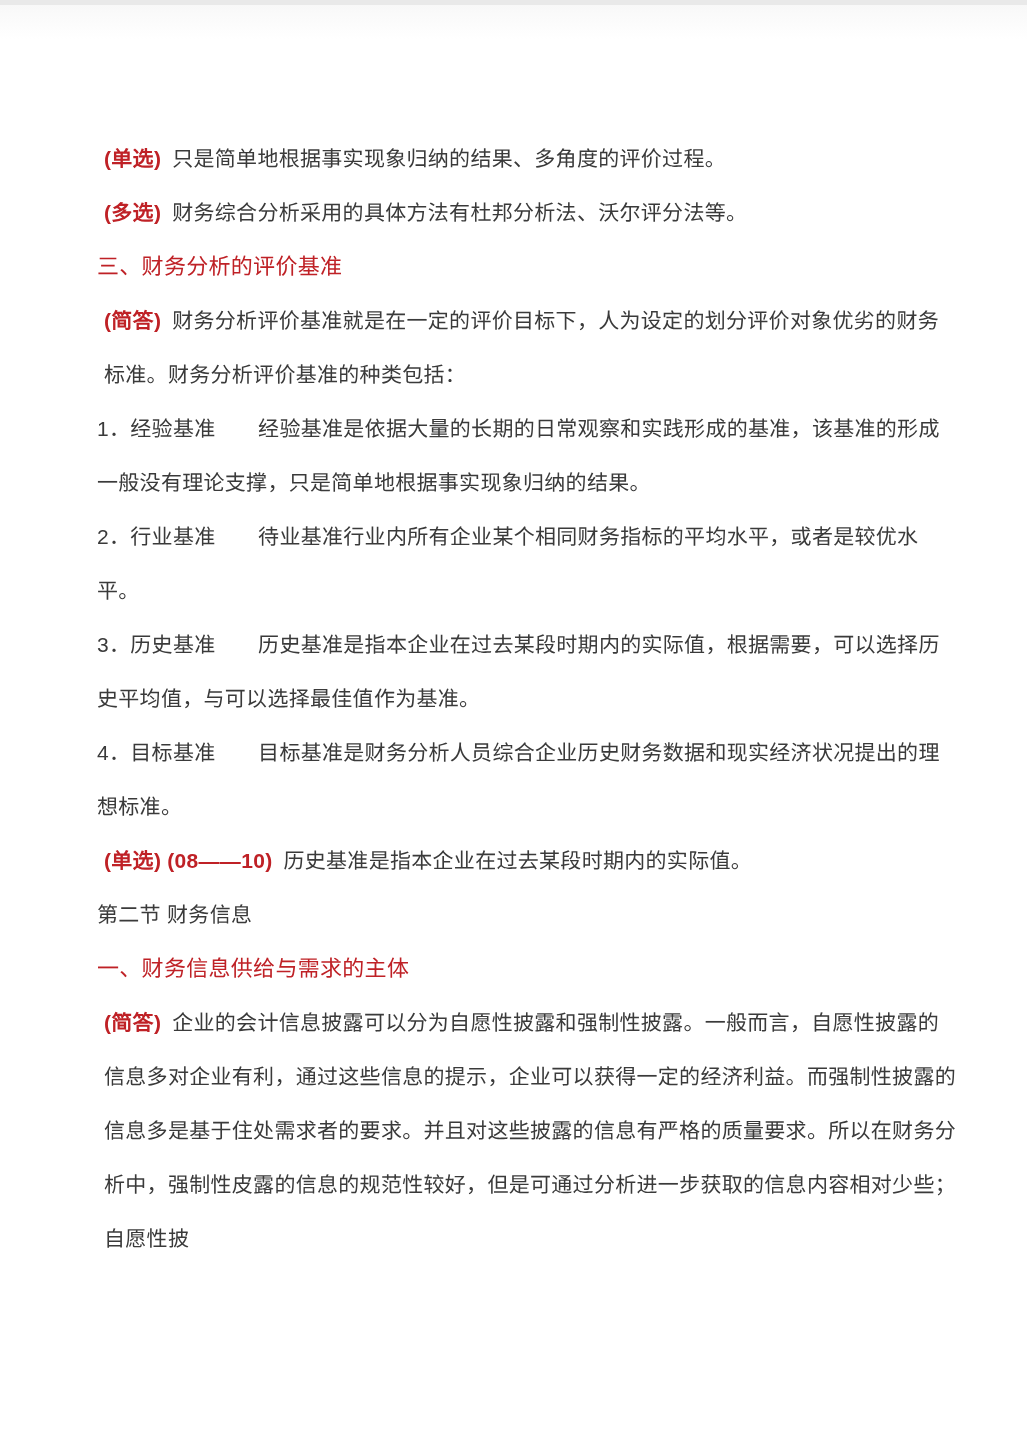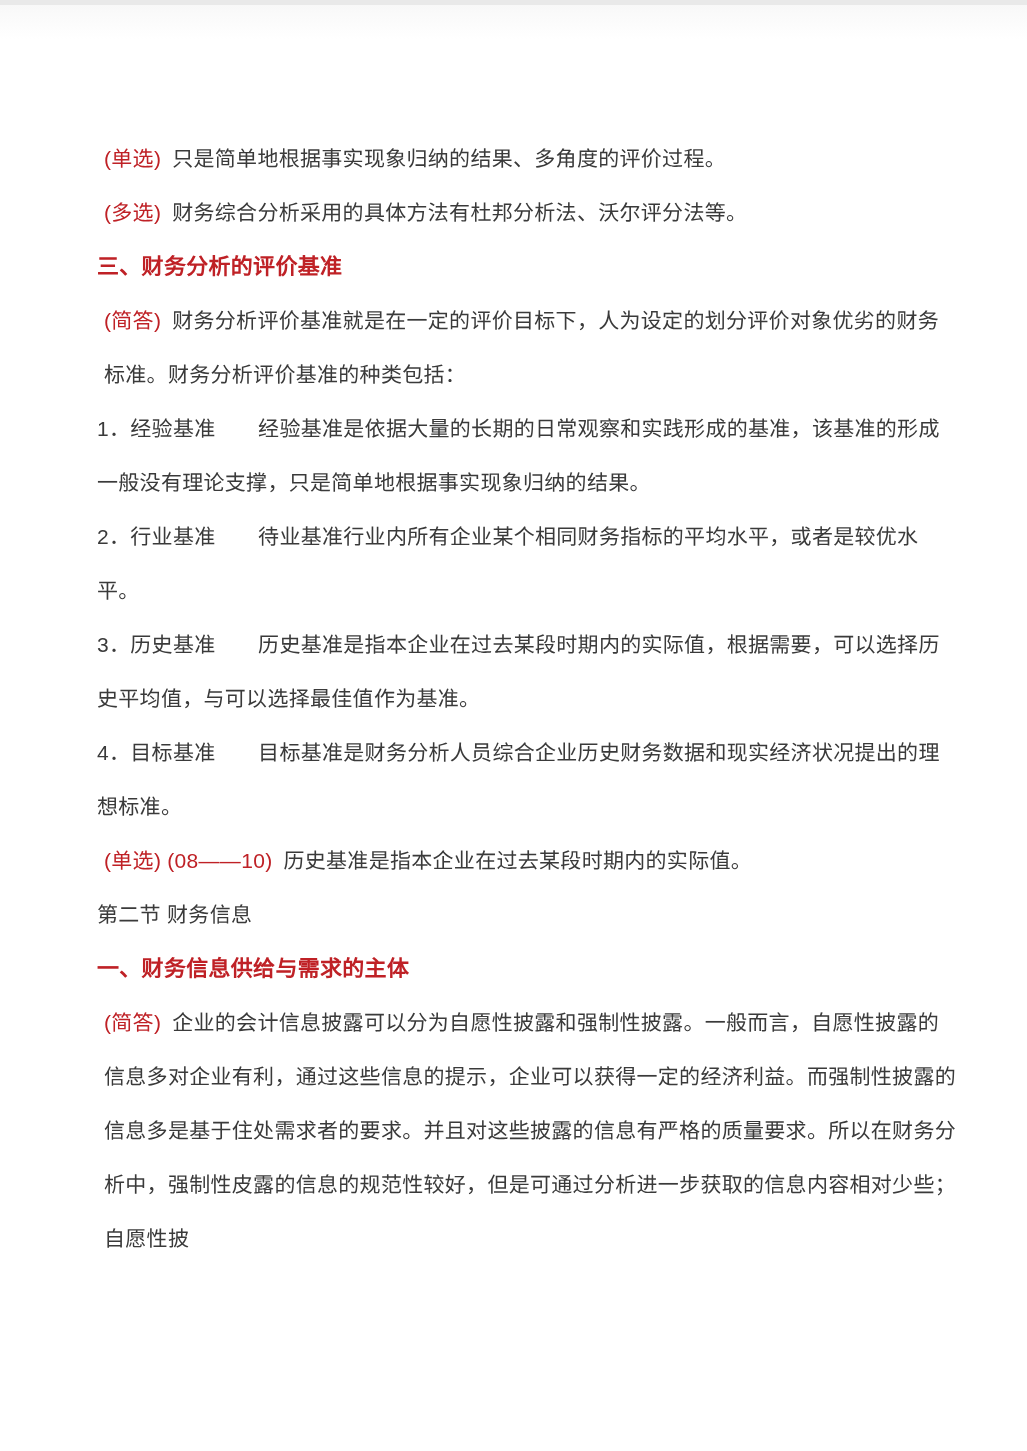--- a/index.html
+++ b/index.html
@@ -38,27 +38,27 @@
   }
   .line{
     margin:0;
     font-weight:400;
   }
   .qa{
     padding-left:7px;
   }
   .tag{
     color:var(--accent);
-    font-weight:400;
+    font-weight:700;
     margin-right:11px;
     white-space:nowrap;
   }
   .heading{
     color:var(--accent);
-    font-weight:700;
+    font-weight:400;
     font-size:22px;
   }
 </style>
 </head>
 <body>
 
 <div class="page">
   <div class="top-strip"></div>
   <div class="top-shade"></div>
 

